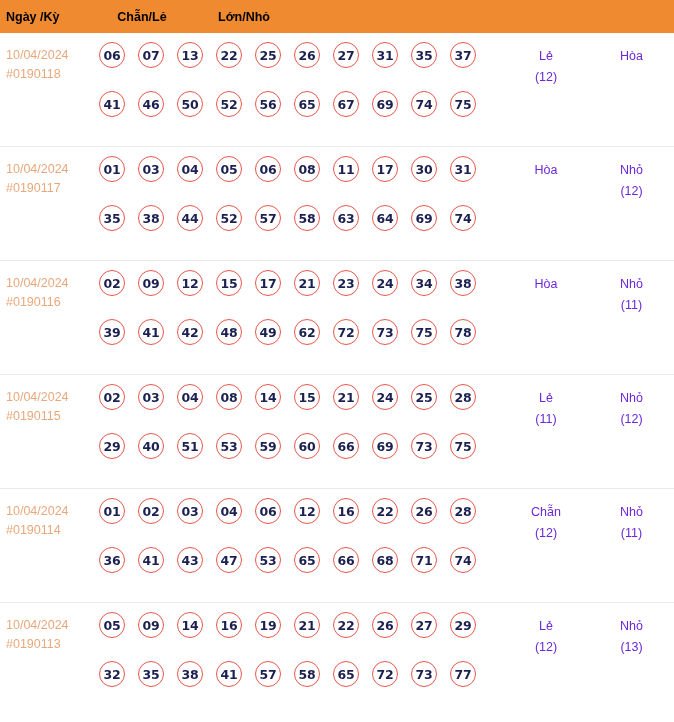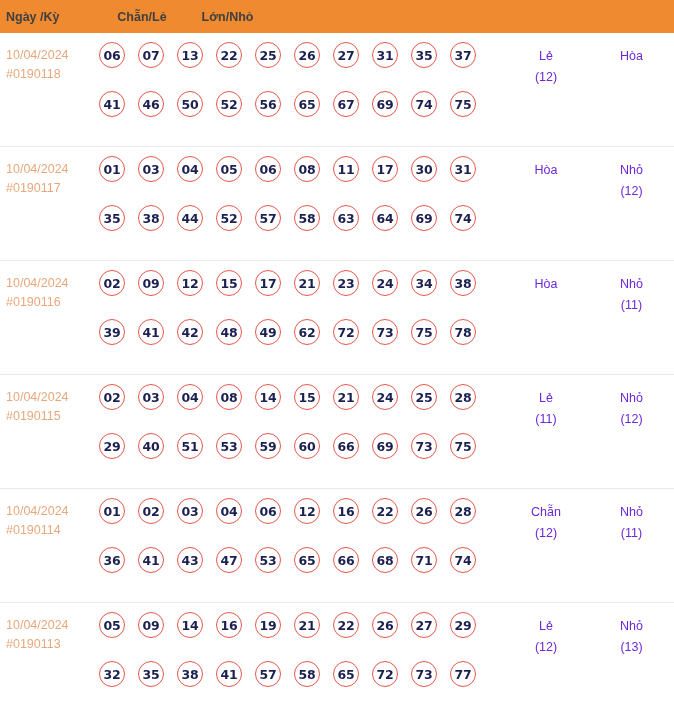--- a/index.html
+++ b/index.html
@@ -19,29 +19,29 @@
     width: 674px;
     background: #ffffff;
   }
 
   
   .table-header {
     display: flex;
     align-items: center;
     height: 33px;
     background: #f08a30;
-    color: #404040;
+    color: #000000;
     font-size: 12.5px;
     font-weight: bold;
     white-space: nowrap;
   }
   .th-date      { width: 99px; padding-left: 6px; }
   .th-result    { width: 404px; }
   .th-oddeven   { width: 86px; text-align: center; }
-  .th-bigsmall  { width: 85px; text-align: center; }
+  .th-bigsmall  { width: 85px; text-align: right; }
 
   
   .result-row {
     display: flex;
     align-items: flex-start;
     border-bottom: 1px solid #e9e9e9;
     height: 114px;
     padding-top: 8px;
   }
   .result-row:last-child { border-bottom: none; height: 108px; }

